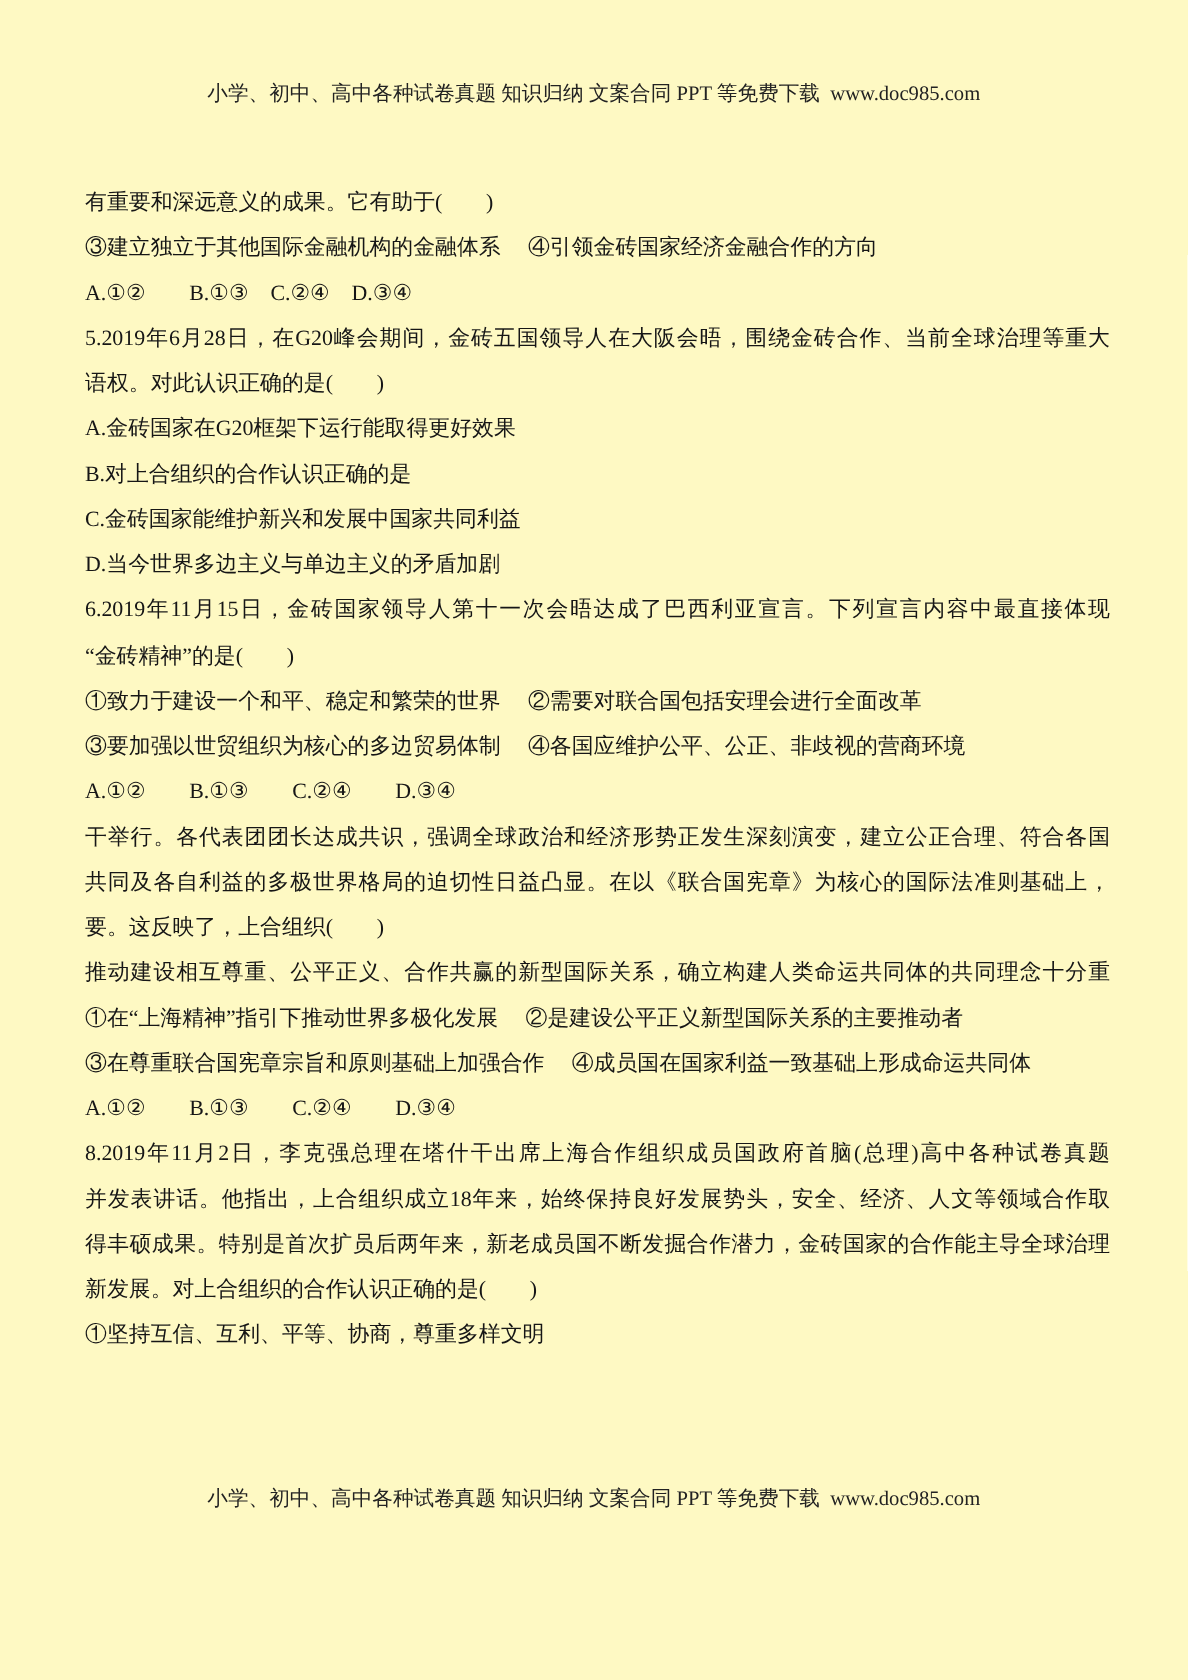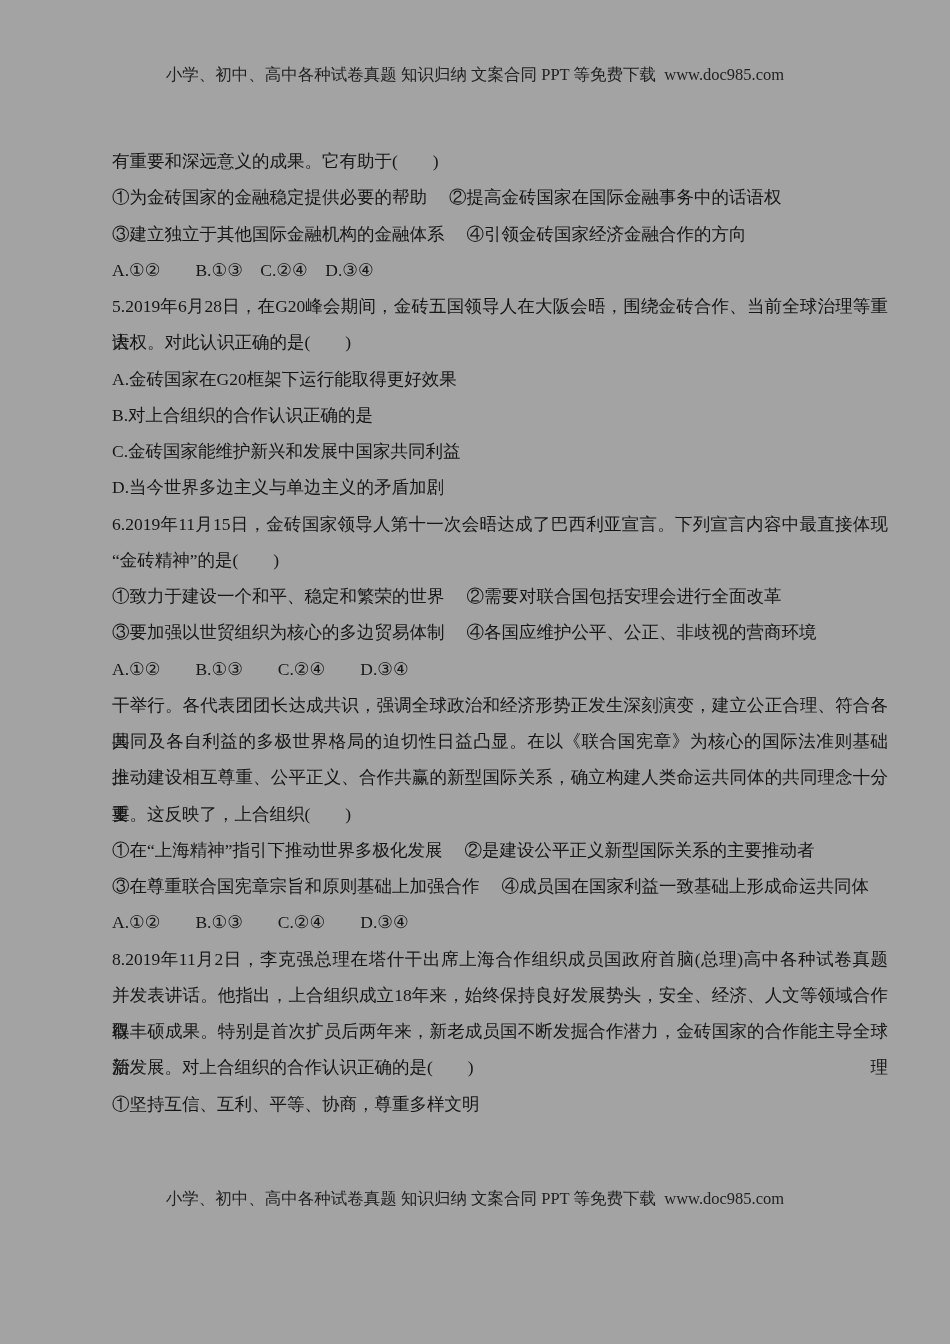--- a/index.html
+++ b/index.html
@@ -4,21 +4,21 @@
 <style>
   html, body {
     margin: 0;
     padding: 0;
     background: #ffffff;
   }
   .page {
     position: relative;
     width: 950px;
     height: 1344px;
-    background: #a3a3a3;
+    background: #fef9c3;
     overflow: hidden;
     font-family: "Liberation Serif", "DejaVu Serif", serif;
     color: #1a1a1a;
   }
   .watermark {
     position: absolute;
     left: 0;
     width: 100%;
     text-align: center;
     font-size: 16.5px;
@@ -30,62 +30,61 @@
   .doc {
     position: absolute;
     top: 143px;
     left: 0;
     right: 0;
   }
   .line {
     font-size: 17.5px;
     line-height: 36.25px;
     height: 36.25px;
-    padding-left: 112px;
+    padding-left: 68px;
     padding-right: 62px;
     white-space: pre;
     color: #161616;
   }
   .line.num { }
   .line.fill {
     white-space: normal;
     text-align: justify;
     text-align-last: justify;
   }
 </style>
 </head>
 <body>
 
 <div class="page">
 
   <div class="watermark header">小学、初中、高中各种试卷真题 知识归纳 文案合同 PPT 等免费下载  www.doc985.com</div>
 
   <div class="doc">
     <div class="line">有重要和深远意义的成果。它有助于(　　)</div>
-    <div class="line">①为金砖国家的金融稳定提供必要的帮助　 ②提高金砖国家在国际金融事务中的话语权</div>
     <div class="line">③建立独立于其他国际金融机构的金融体系　 ④引领金砖国家经济金融合作的方向</div>
     <div class="line">A.①②　　B.①③　C.②④　D.③④</div>
 
     <div class="line num fill">5.2019年6月28日，在G20峰会期间，金砖五国领导人在大阪会晤，围绕金砖合作、当前全球治理等重大</div>
     <div class="line">语权。对此认识正确的是(　　)</div>
     <div class="line">A.金砖国家在G20框架下运行能取得更好效果</div>
     <div class="line">B.对上合组织的合作认识正确的是</div>
     <div class="line">C.金砖国家能维护新兴和发展中国家共同利益</div>
     <div class="line">D.当今世界多边主义与单边主义的矛盾加剧</div>
 
     <div class="line num fill">6.2019年11月15日，金砖国家领导人第十一次会晤达成了巴西利亚宣言。下列宣言内容中最直接体现</div>
     <div class="line">“金砖精神”的是(　　)</div>
     <div class="line">①致力于建设一个和平、稳定和繁荣的世界　 ②需要对联合国包括安理会进行全面改革</div>
     <div class="line">③要加强以世贸组织为核心的多边贸易体制　 ④各国应维护公平、公正、非歧视的营商环境</div>
     <div class="line">A.①②　　B.①③　　C.②④　　D.③④</div>
 
     <div class="line fill">干举行。各代表团团长达成共识，强调全球政治和经济形势正发生深刻演变，建立公正合理、符合各国</div>
     <div class="line fill">共同及各自利益的多极世界格局的迫切性日益凸显。在以《联合国宪章》为核心的国际法准则基础上，</div>
+    <div class="line">要。这反映了，上合组织(　　)</div>
     <div class="line fill">推动建设相互尊重、公平正义、合作共赢的新型国际关系，确立构建人类命运共同体的共同理念十分重</div>
-    <div class="line">要。这反映了，上合组织(　　)</div>
     <div class="line">①在“上海精神”指引下推动世界多极化发展　 ②是建设公平正义新型国际关系的主要推动者</div>
     <div class="line">③在尊重联合国宪章宗旨和原则基础上加强合作　 ④成员国在国家利益一致基础上形成命运共同体</div>
     <div class="line">A.①②　　B.①③　　C.②④　　D.③④</div>
 
     <div class="line num fill">8.2019年11月2日，李克强总理在塔什干出席上海合作组织成员国政府首脑(总理)高中各种试卷真题</div>
     <div class="line fill">并发表讲话。他指出，上合组织成立18年来，始终保持良好发展势头，安全、经济、人文等领域合作取</div>
     <div class="line fill">得丰硕成果。特别是首次扩员后两年来，新老成员国不断发掘合作潜力，金砖国家的合作能主导全球治理</div>
     <div class="line">新发展。对上合组织的合作认识正确的是(　　)</div>
     <div class="line">①坚持互信、互利、平等、协商，尊重多样文明</div>
   </div>

